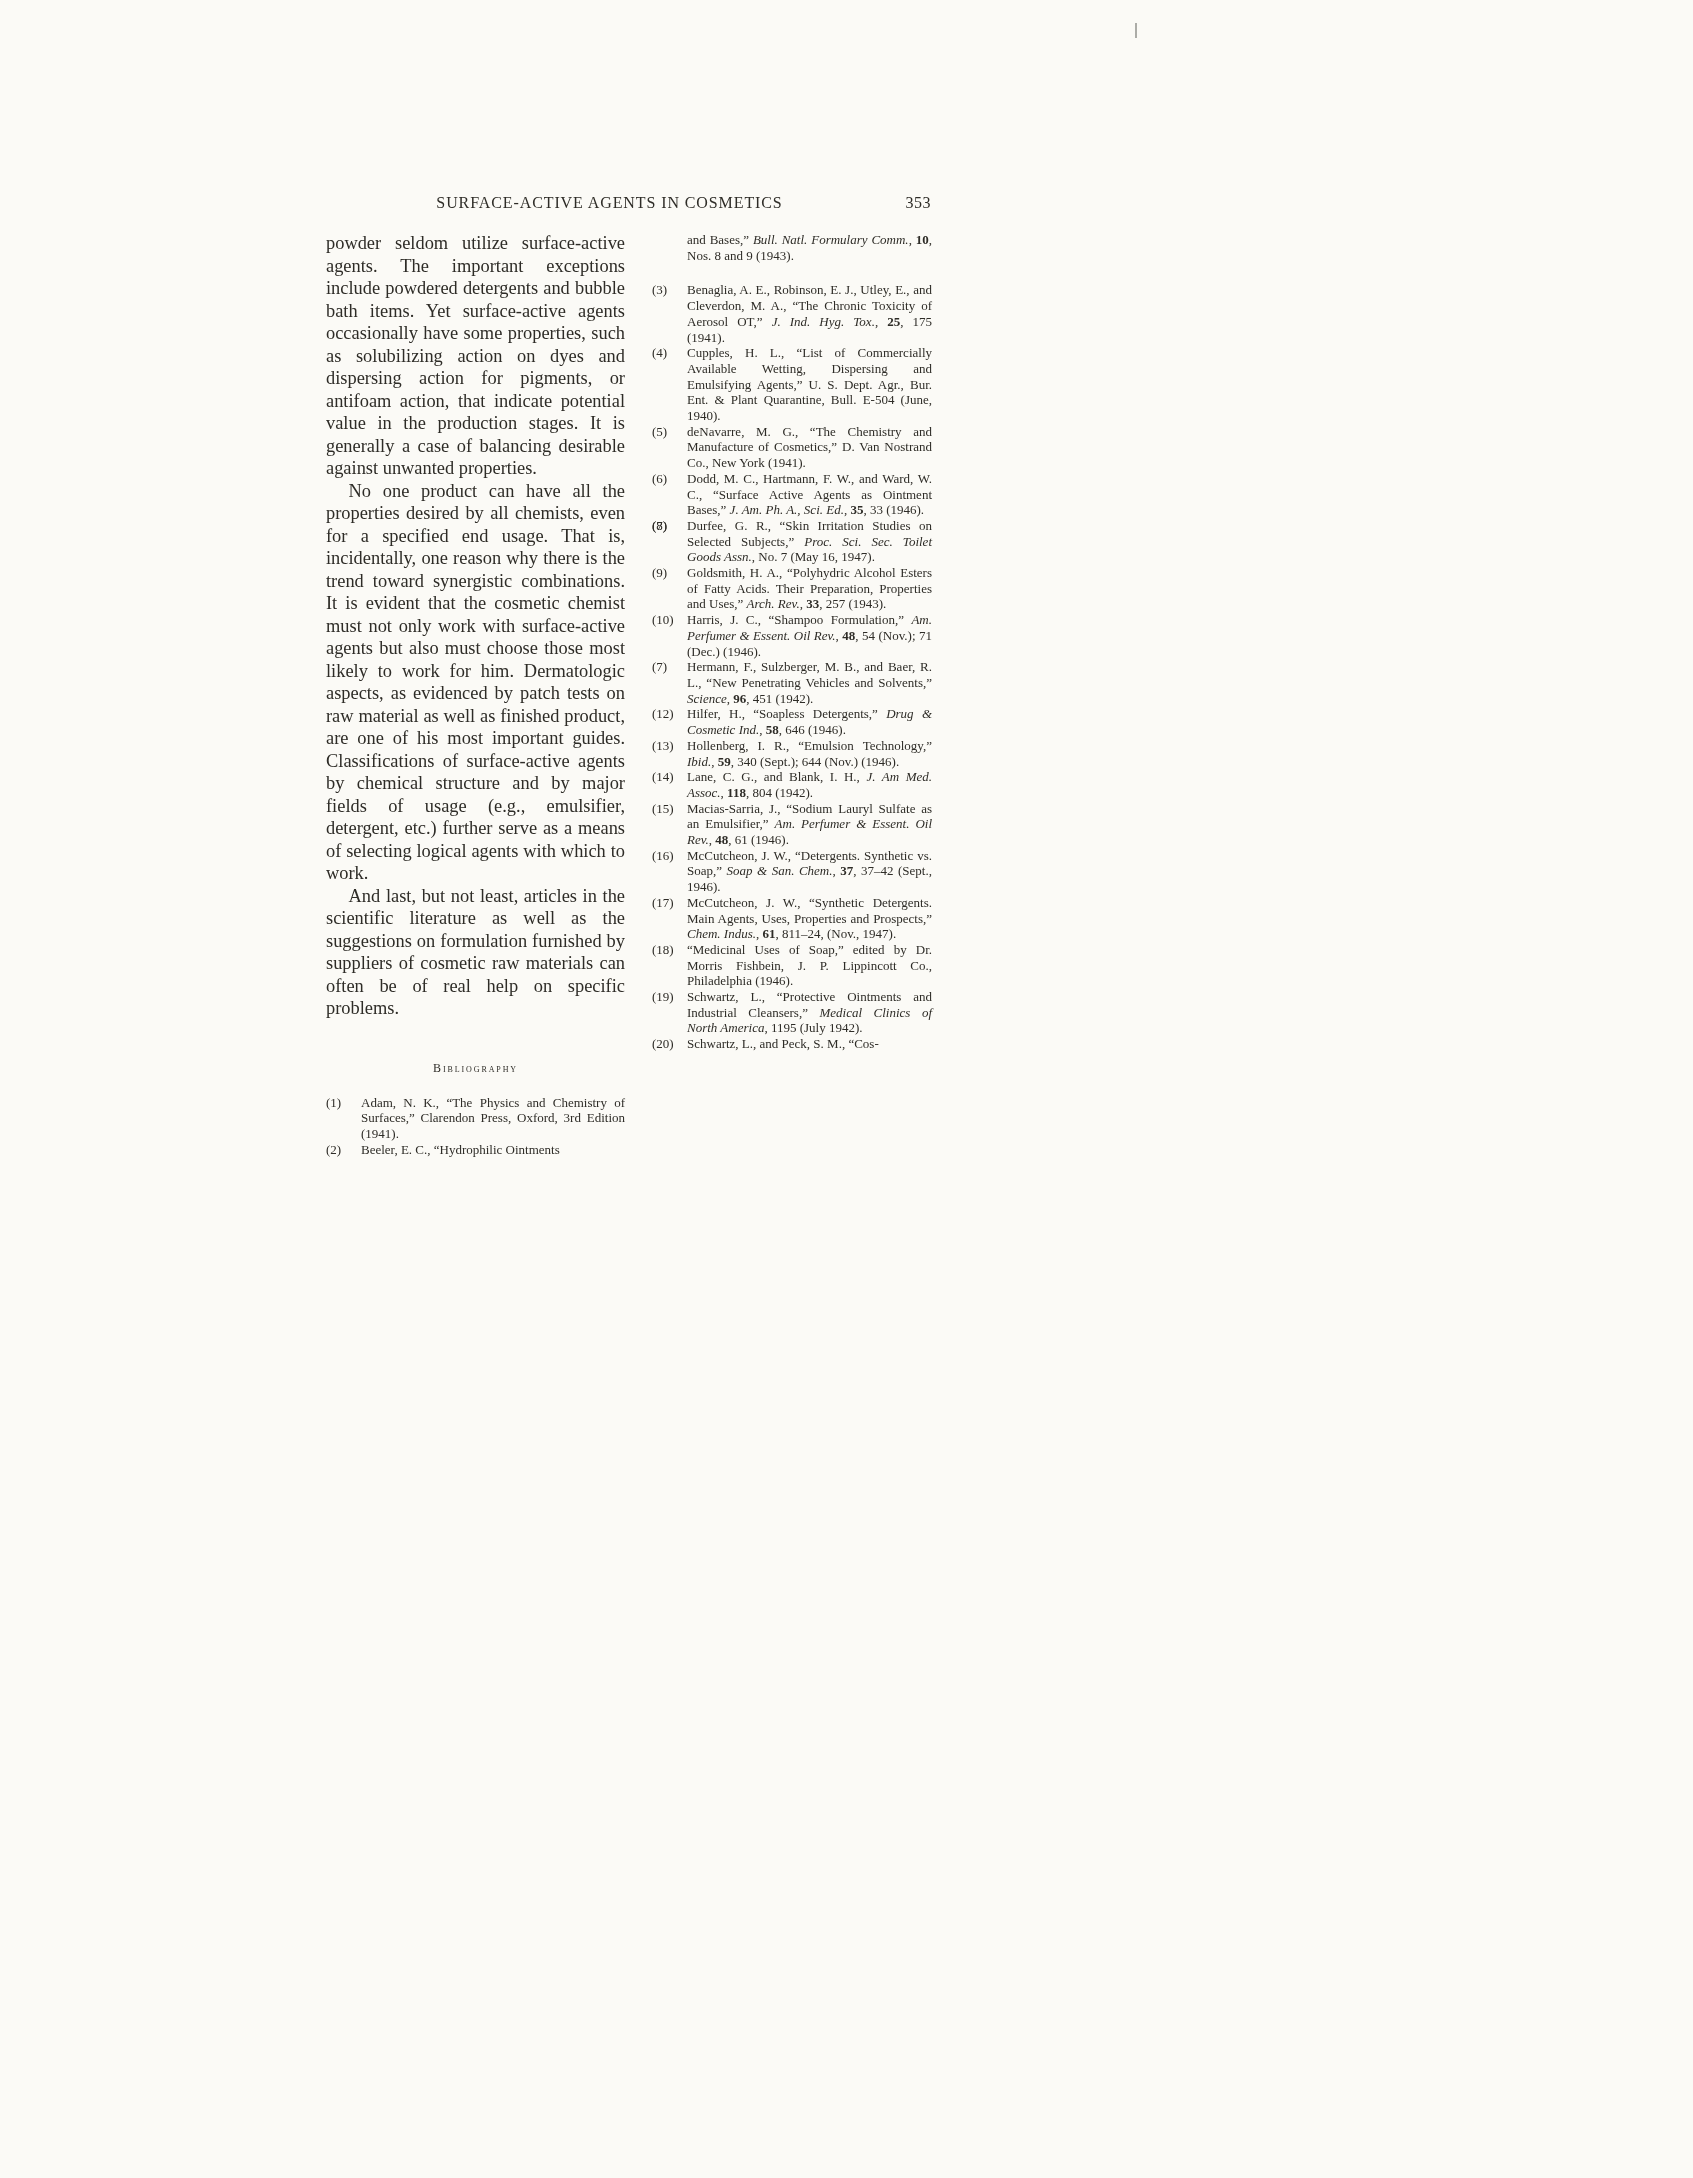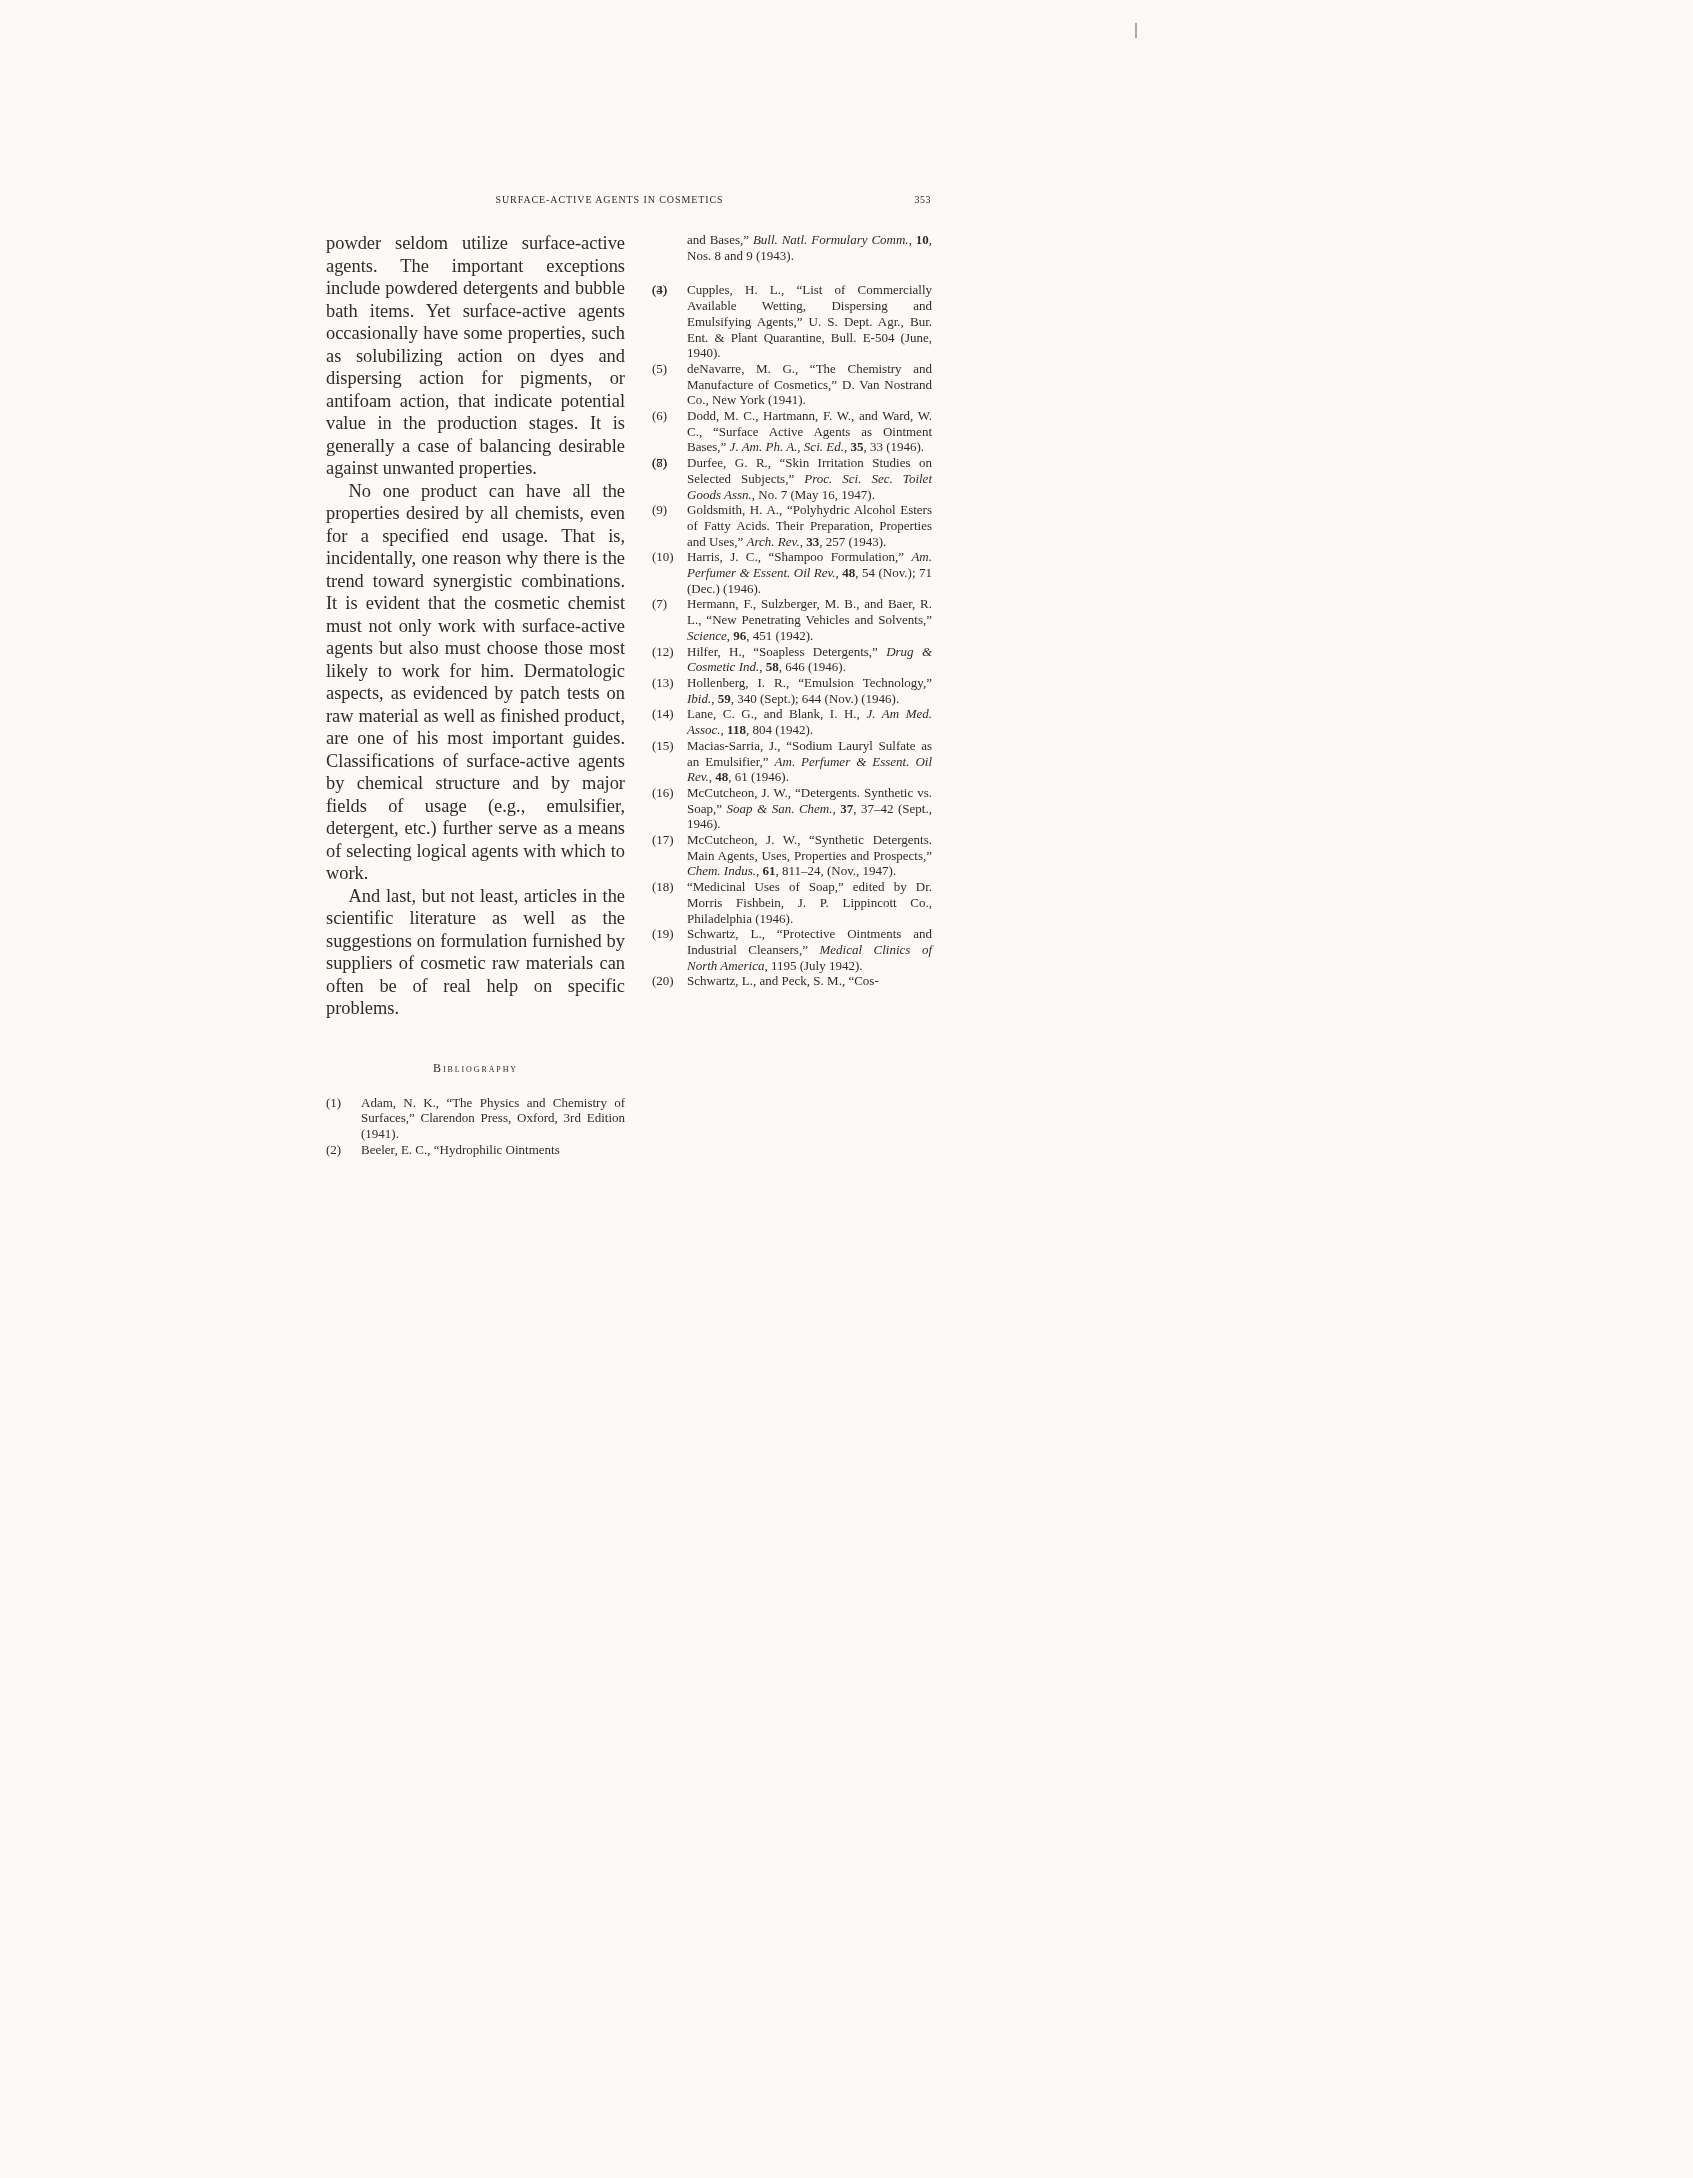--- a/index.html
+++ b/index.html
@@ -11,21 +11,21 @@
     font-family: "Liberation Serif", "DejaVu Serif", serif;
     color: #2e2c27;
     overflow: hidden;
   }
   .header-row {
     position: absolute;
     top: 194px;
     left: 326px;
     width: 605px;
     height: 21px;
-    font-size: 10px;
+    font-size: 16px;
     letter-spacing: 0.9px;
   }
   .header-title {
     position: absolute;
     left: 0; right: 38px;
     text-align: center;
     white-space: nowrap;
   }
   .page-num {
     position: absolute;
@@ -110,21 +110,21 @@
     <div class="bib-heading">Bibliography</div>
     <div class="bib-list" id="bib-left">
         <div class="bib-entry"><span class="bib-num">(1)</span><span><span>Adam, N. K., “The Physics and Chemistry of Surfaces,” Clarendon Press, Oxford, 3rd Edition (1941).</span></span></div>
         <div class="bib-entry"><span class="bib-num">(2)</span><span><span>Beeler, E. C., “Hydrophilic Ointments</span></span></div>
       </div>
   </div>
 
   <div class="col-right">
     <div class="bib-cont" id="bib-cont"><span>and Bases,” </span><span class="it">Bull. Natl. Formulary Comm.</span><span>, </span><span class="bd">10</span><span>, Nos. 8 and 9 (1943).</span></div>
     <div class="bib-list" id="bib-right">
-        <div class="bib-entry"><span class="bib-num">(3)</span></div>
+        <div class="bib-entry"><span class="bib-num">(3)</span><span><span>Benaglia, A. E., Robinson, E. J., Utley, E., and Cleverdon, M. A., “The Chronic Toxicity of Aerosol OT,” </span><span class="it">J. Ind. Hyg. Tox.</span><span>, </span><span class="bd">25</span><span>, 175 (1941).</span></span></div>
         <div class="bib-entry"><span class="bib-num">(4)</span><span><span>Cupples, H. L., “List of Commercially Available Wetting, Dispersing and Emulsifying Agents,” U. S. Dept. Agr., Bur. Ent. &amp; Plant Quarantine, Bull. E-504 (June, 1940).</span></span></div>
         <div class="bib-entry"><span class="bib-num">(5)</span><span><span>deNavarre, M. G., “The Chemistry and Manufacture of Cosmetics,” D. Van Nostrand Co., New York (1941).</span></span></div>
         <div class="bib-entry"><span class="bib-num">(6)</span><span><span>Dodd, M. C., Hartmann, F. W., and Ward, W. C., “Surface Active Agents as Ointment Bases,” </span><span class="it">J. Am. Ph. A., Sci. Ed.</span><span>, </span><span class="bd">35</span><span>, 33 (1946).</span></span></div>
         <div class="bib-entry"><span class="bib-num">(7)</span></div>
         <div class="bib-entry"><span class="bib-num">(8)</span><span><span>Durfee, G. R., “Skin Irritation Studies on Selected Subjects,” </span><span class="it">Proc. Sci. Sec. Toilet Goods Assn.</span><span>, No. 7 (May 16, 1947).</span></span></div>
         <div class="bib-entry"><span class="bib-num">(9)</span><span><span>Goldsmith, H. A., “Polyhydric Alcohol Esters of Fatty Acids.  Their Preparation, Properties and Uses,” </span><span class="it">Arch. Rev.</span><span>, </span><span class="bd">33</span><span>, 257 (1943).</span></span></div>
         <div class="bib-entry"><span class="bib-num">(10)</span><span><span>Harris, J. C., “Shampoo Formulation,” </span><span class="it">Am. Perfumer &amp; Essent. Oil Rev.</span><span>, </span><span class="bd">48</span><span>, 54 (Nov.); 71 (Dec.) (1946).</span></span></div>
         <div class="bib-entry"><span class="bib-num">(7)</span><span><span>Hermann, F., Sulzberger, M. B., and Baer, R. L., “New Penetrating Vehicles and Solvents,” </span><span class="it">Science</span><span>, </span><span class="bd">96</span><span>, 451 (1942).</span></span></div>
         <div class="bib-entry"><span class="bib-num">(12)</span><span><span>Hilfer, H., “Soapless Detergents,” </span><span class="it">Drug &amp; Cosmetic Ind.</span><span>, </span><span class="bd">58</span><span>, 646 (1946).</span></span></div>
         <div class="bib-entry"><span class="bib-num">(13)</span><span><span>Hollenberg, I. R., “Emulsion Technology,” </span><span class="it">Ibid.</span><span>, </span><span class="bd">59</span><span>, 340 (Sept.); 644 (Nov.) (1946).</span></span></div>

